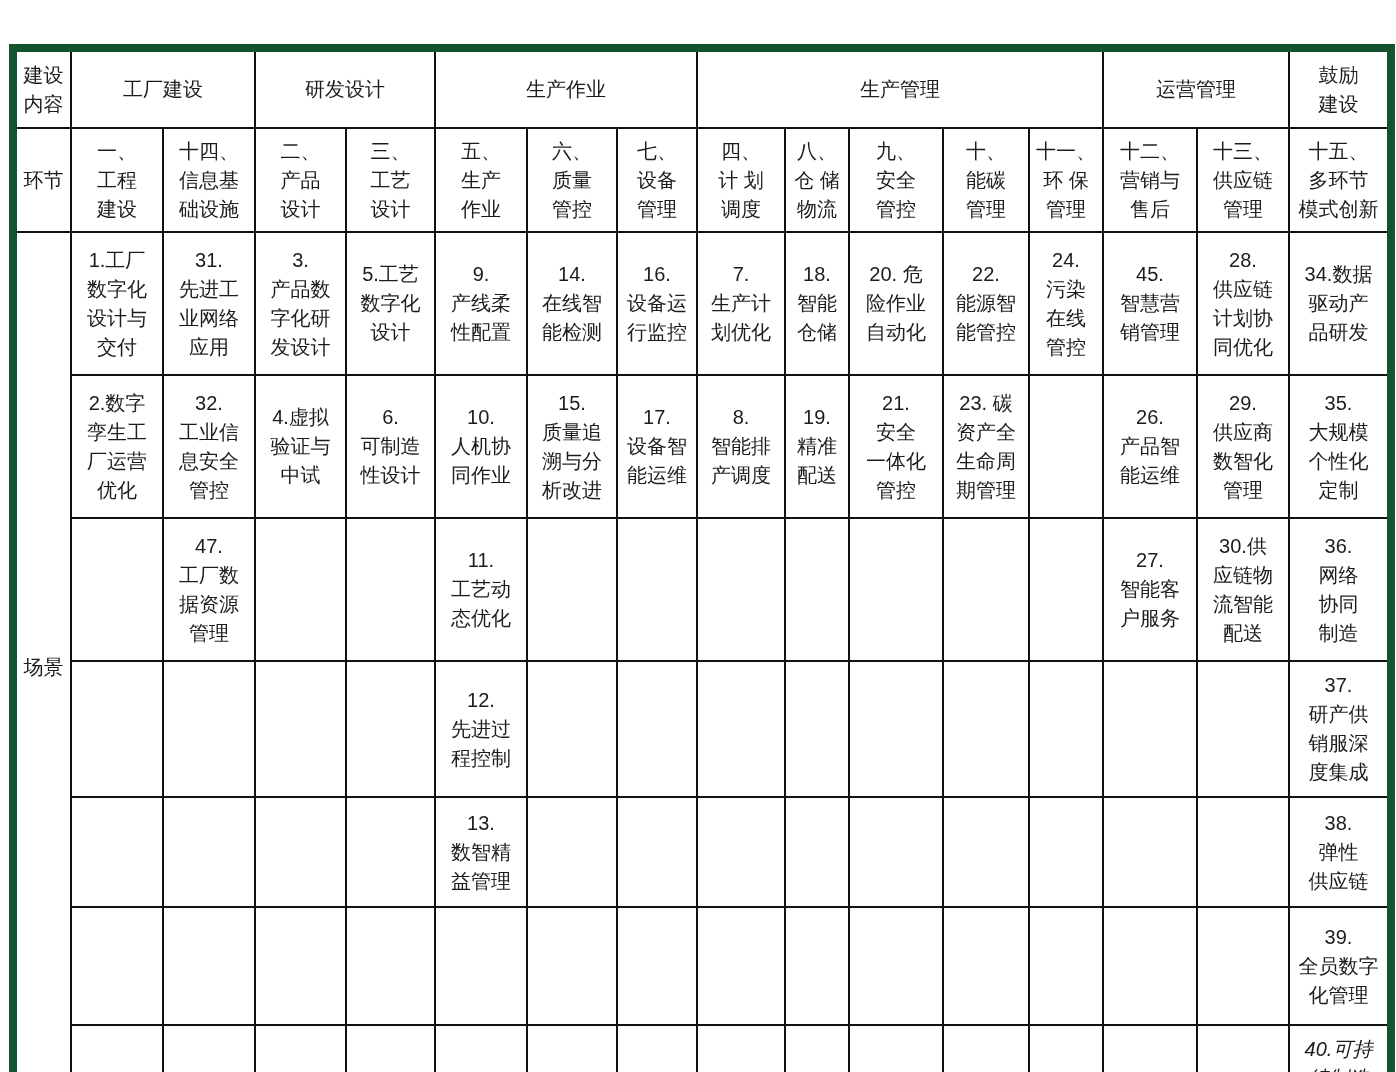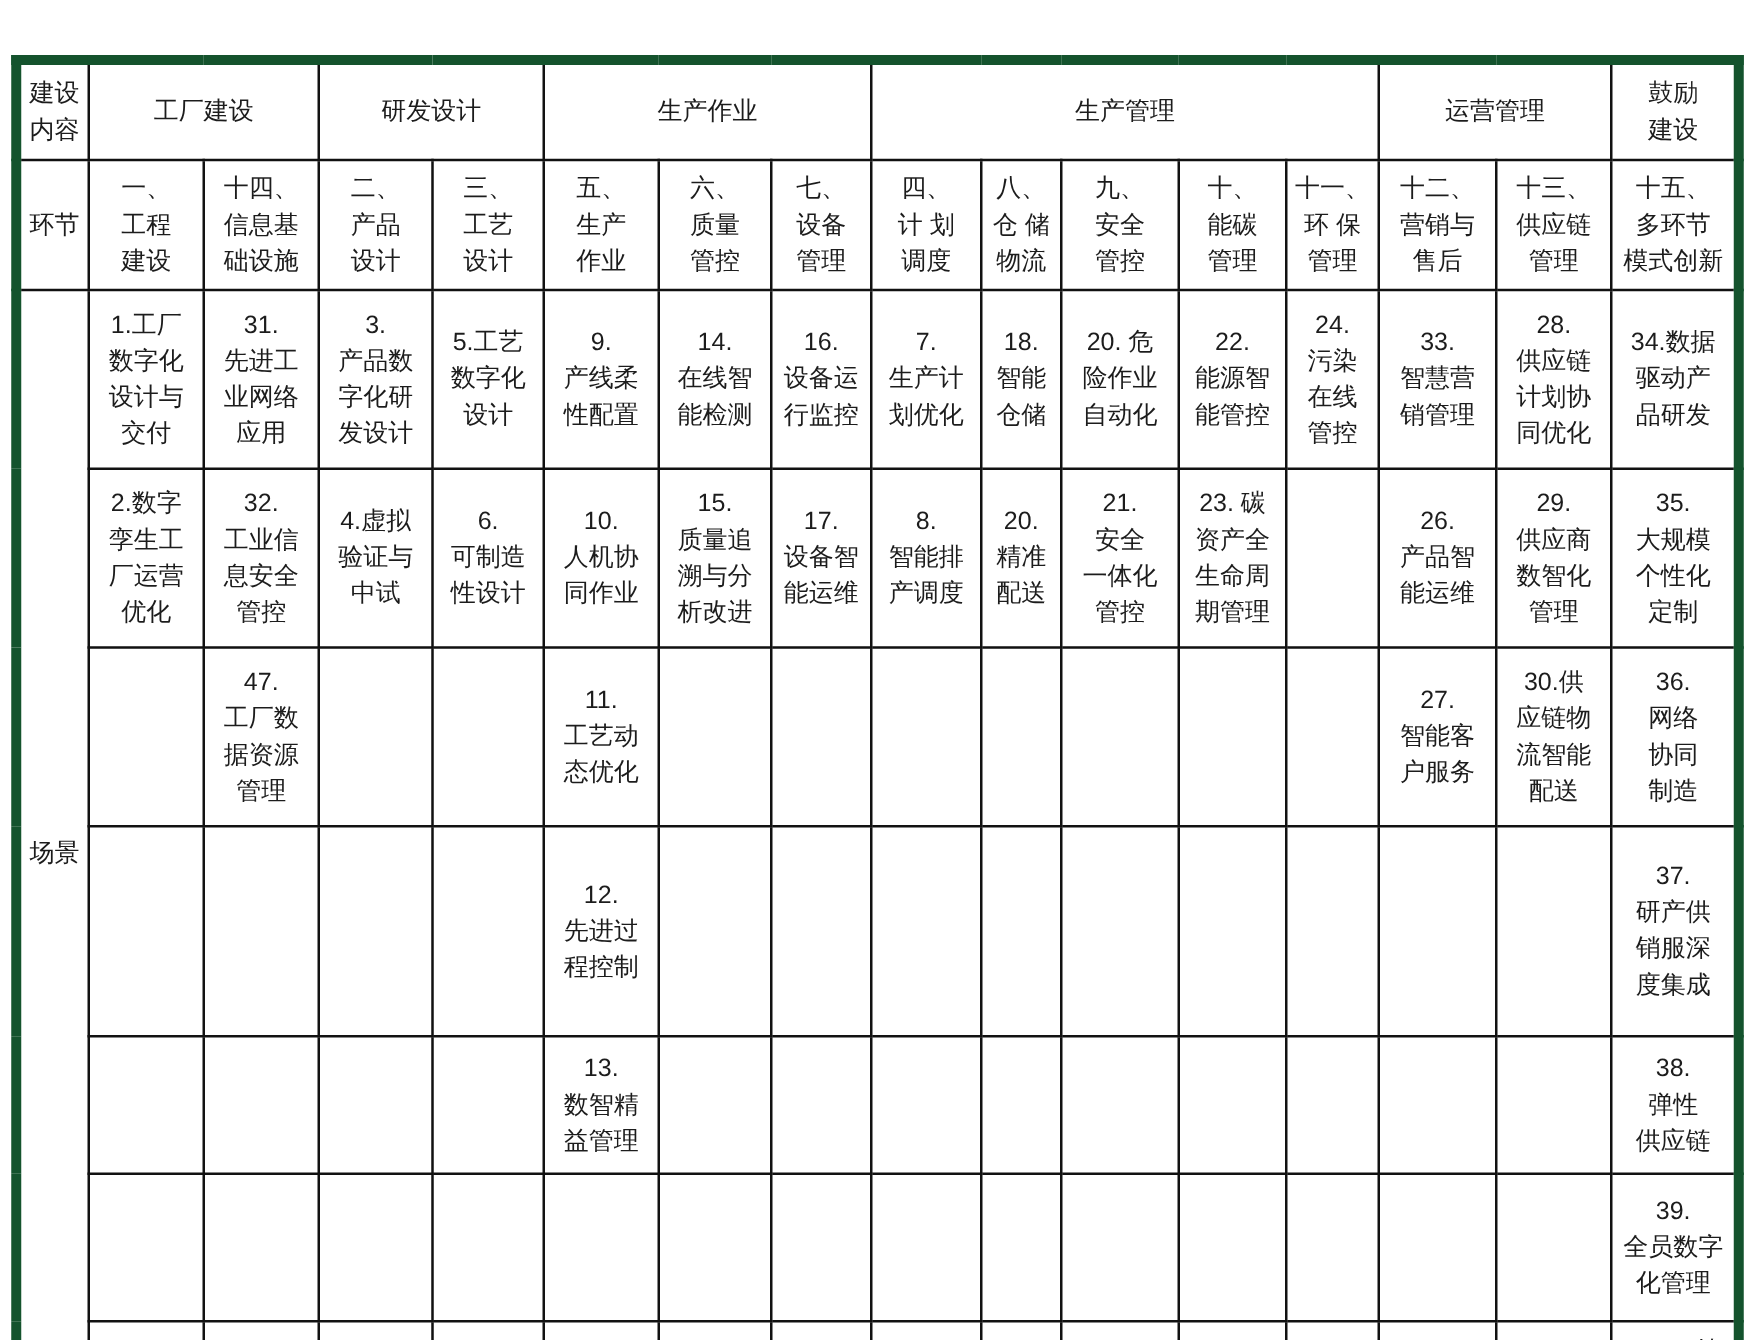--- a/index.html
+++ b/index.html
@@ -26,21 +26,21 @@
     font-weight: 400;
     color: #1c1c1c;
     font-size: 20px;
     line-height: 1.45;
     overflow: hidden;
   }
   .doc-table { border: 8px solid #14532d; margin-top: 44px; }
   tr.r-group  { height: 80px; }
   tr.r-stage  { height: 104px; }
   tr.r-s1, tr.r-s2, tr.r-s3 { height: 143px; }
-  tr.r-s4 { height: 168px; }
+  tr.r-s4 { height: 136px; }
   tr.r-s5 { height: 110px; }
   tr.r-s6 { height: 118px; }
   tr.r-s7 { height: 80px; font-style: italic; }
 </style>
 </head>
 <body>
 
 <table class="doc-table">
   <colgroup>
     <col style="width:58px">
@@ -158,21 +158,21 @@
     <td>20. 危
 险作业
 自动化</td>
     <td>22.
 能源智
 能管控</td>
     <td>24.
 污染
 在线
 管控</td>
-    <td>33.
+    <td>45.
 智慧营
 销管理</td>
     <td>28.
 供应链
 计划协
 同优化</td>
     <td>34.数据
 驱动产
 品研发</td>
   </tr>
@@ -198,21 +198,21 @@
     <td>15.
 质量追
 溯与分
 析改进</td>
     <td>17.
 设备智
 能运维</td>
     <td>8.
 智能排
 产调度</td>
-    <td>20.
+    <td>19.
 精准
 配送</td>
     <td>21.
 安全
 一体化
 管控</td>
     <td>23. 碳
 资产全
 生命周
 期管理</td>

